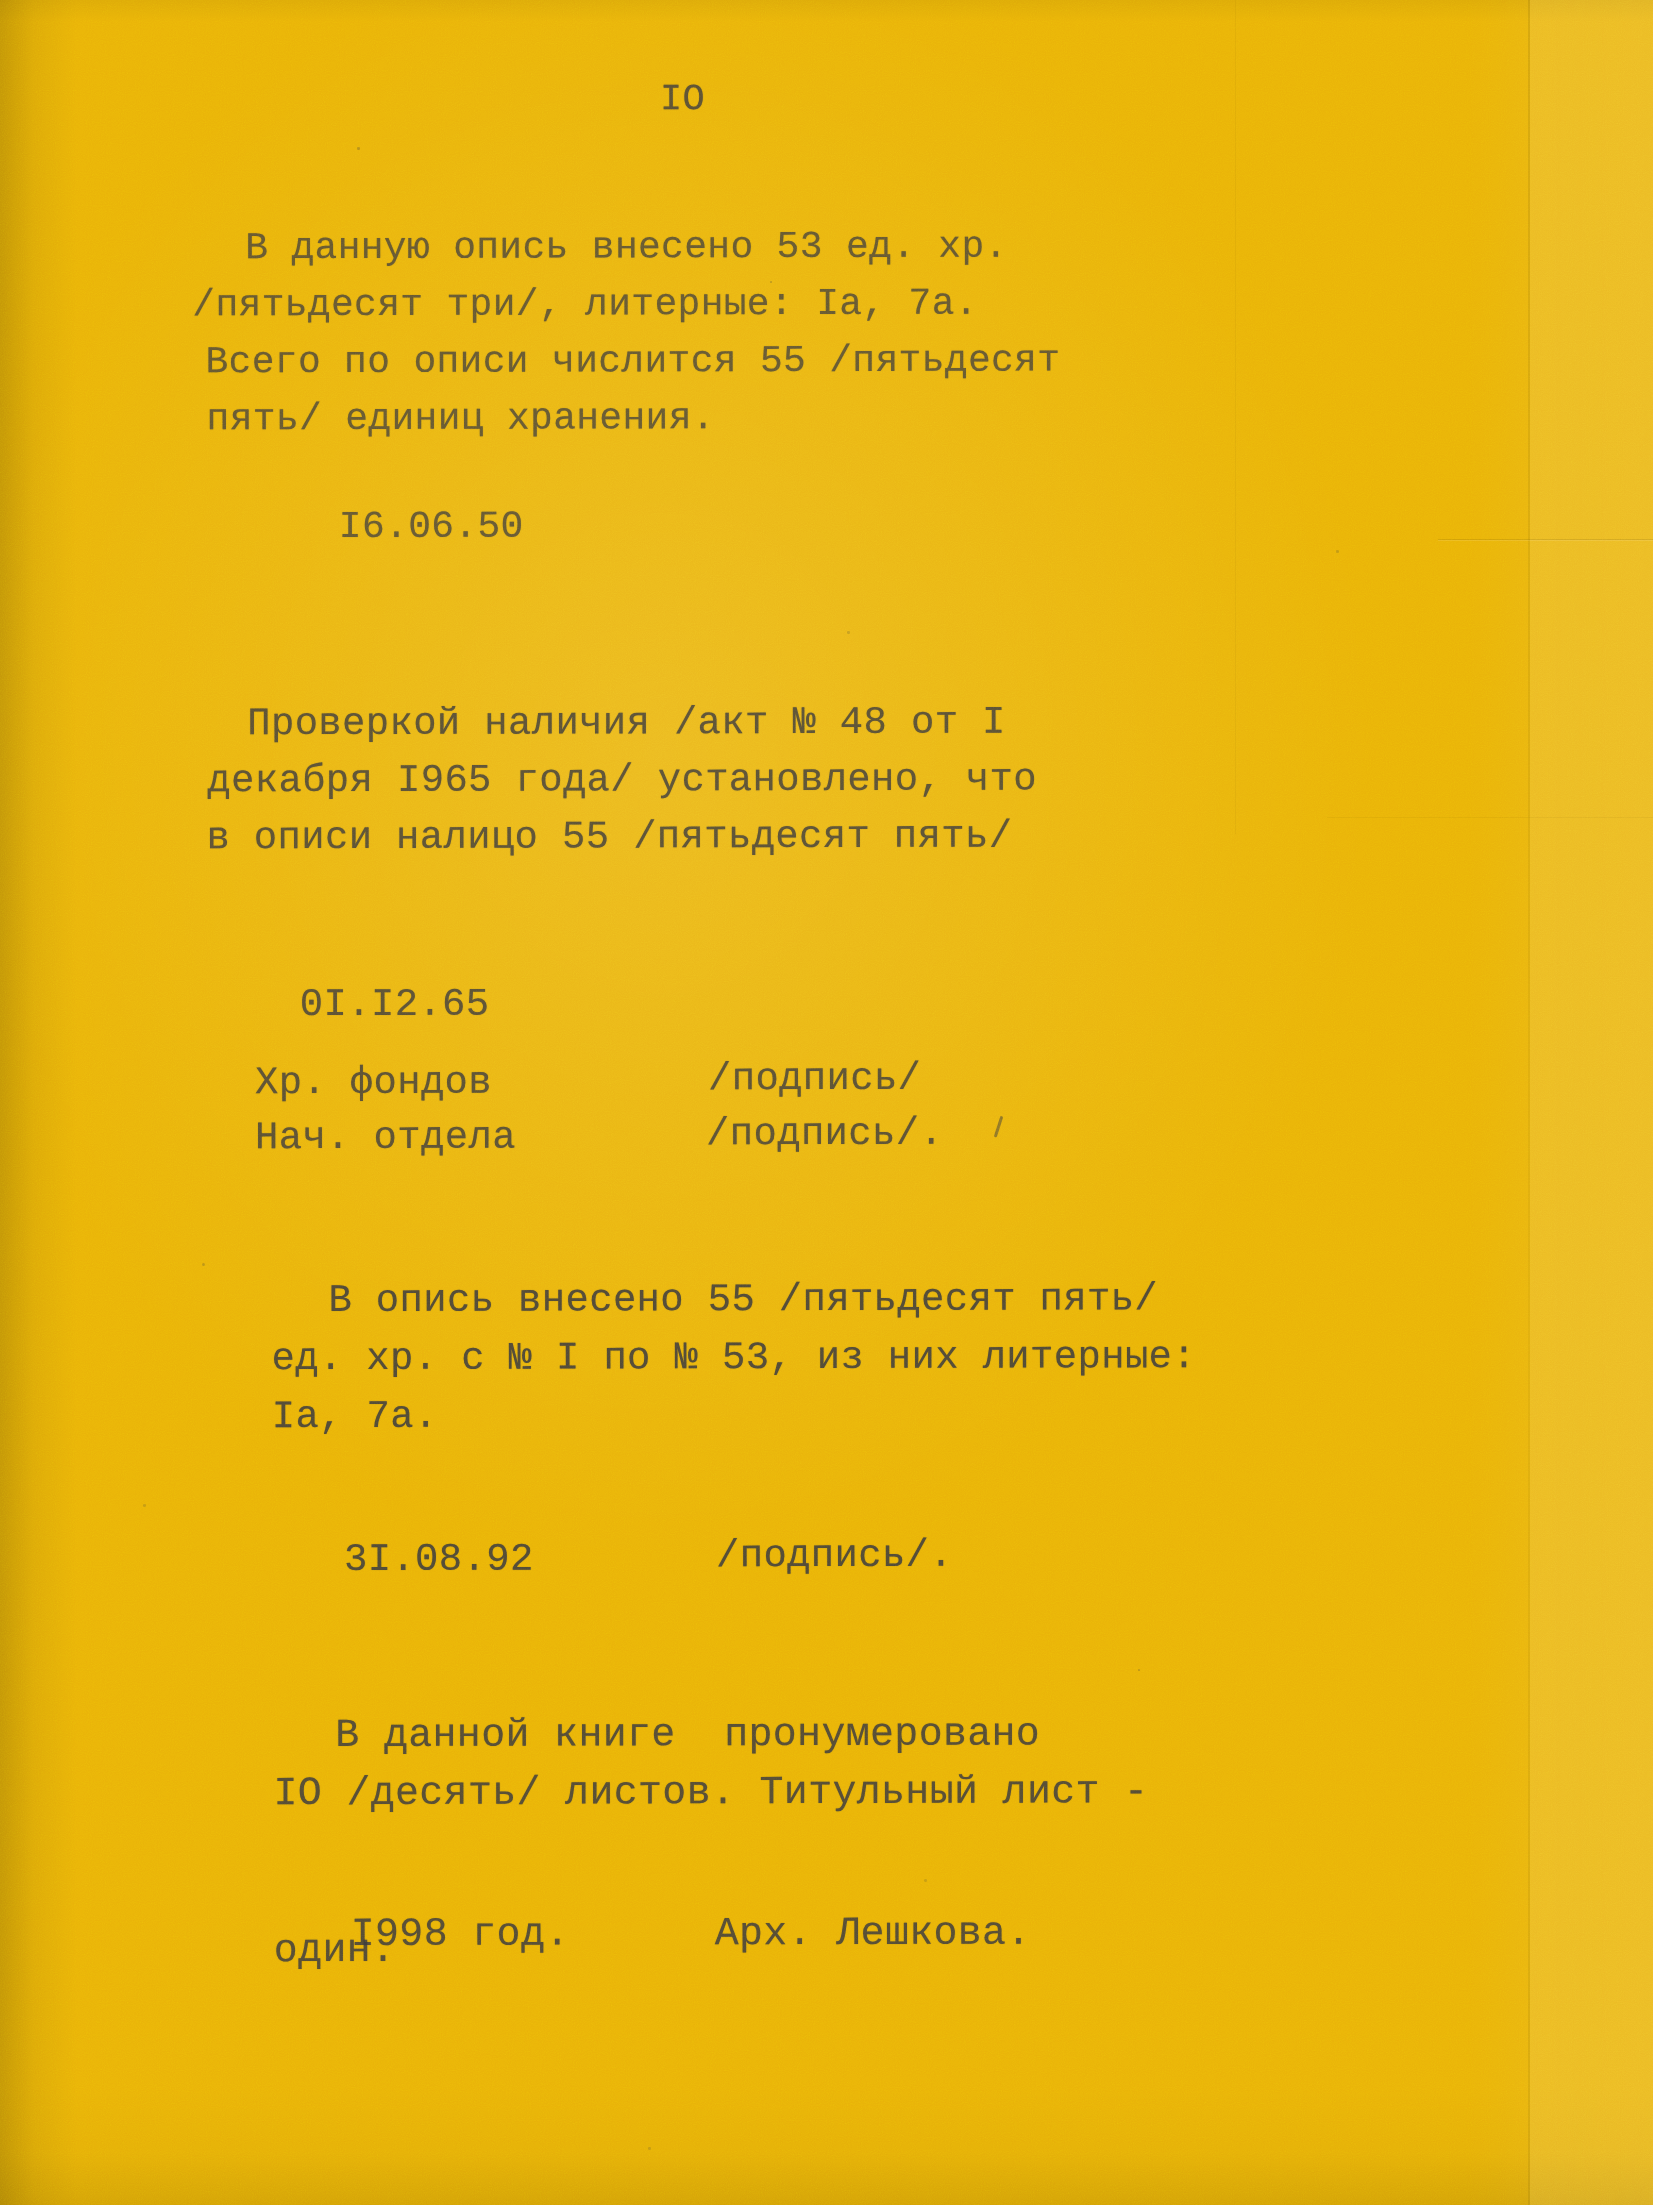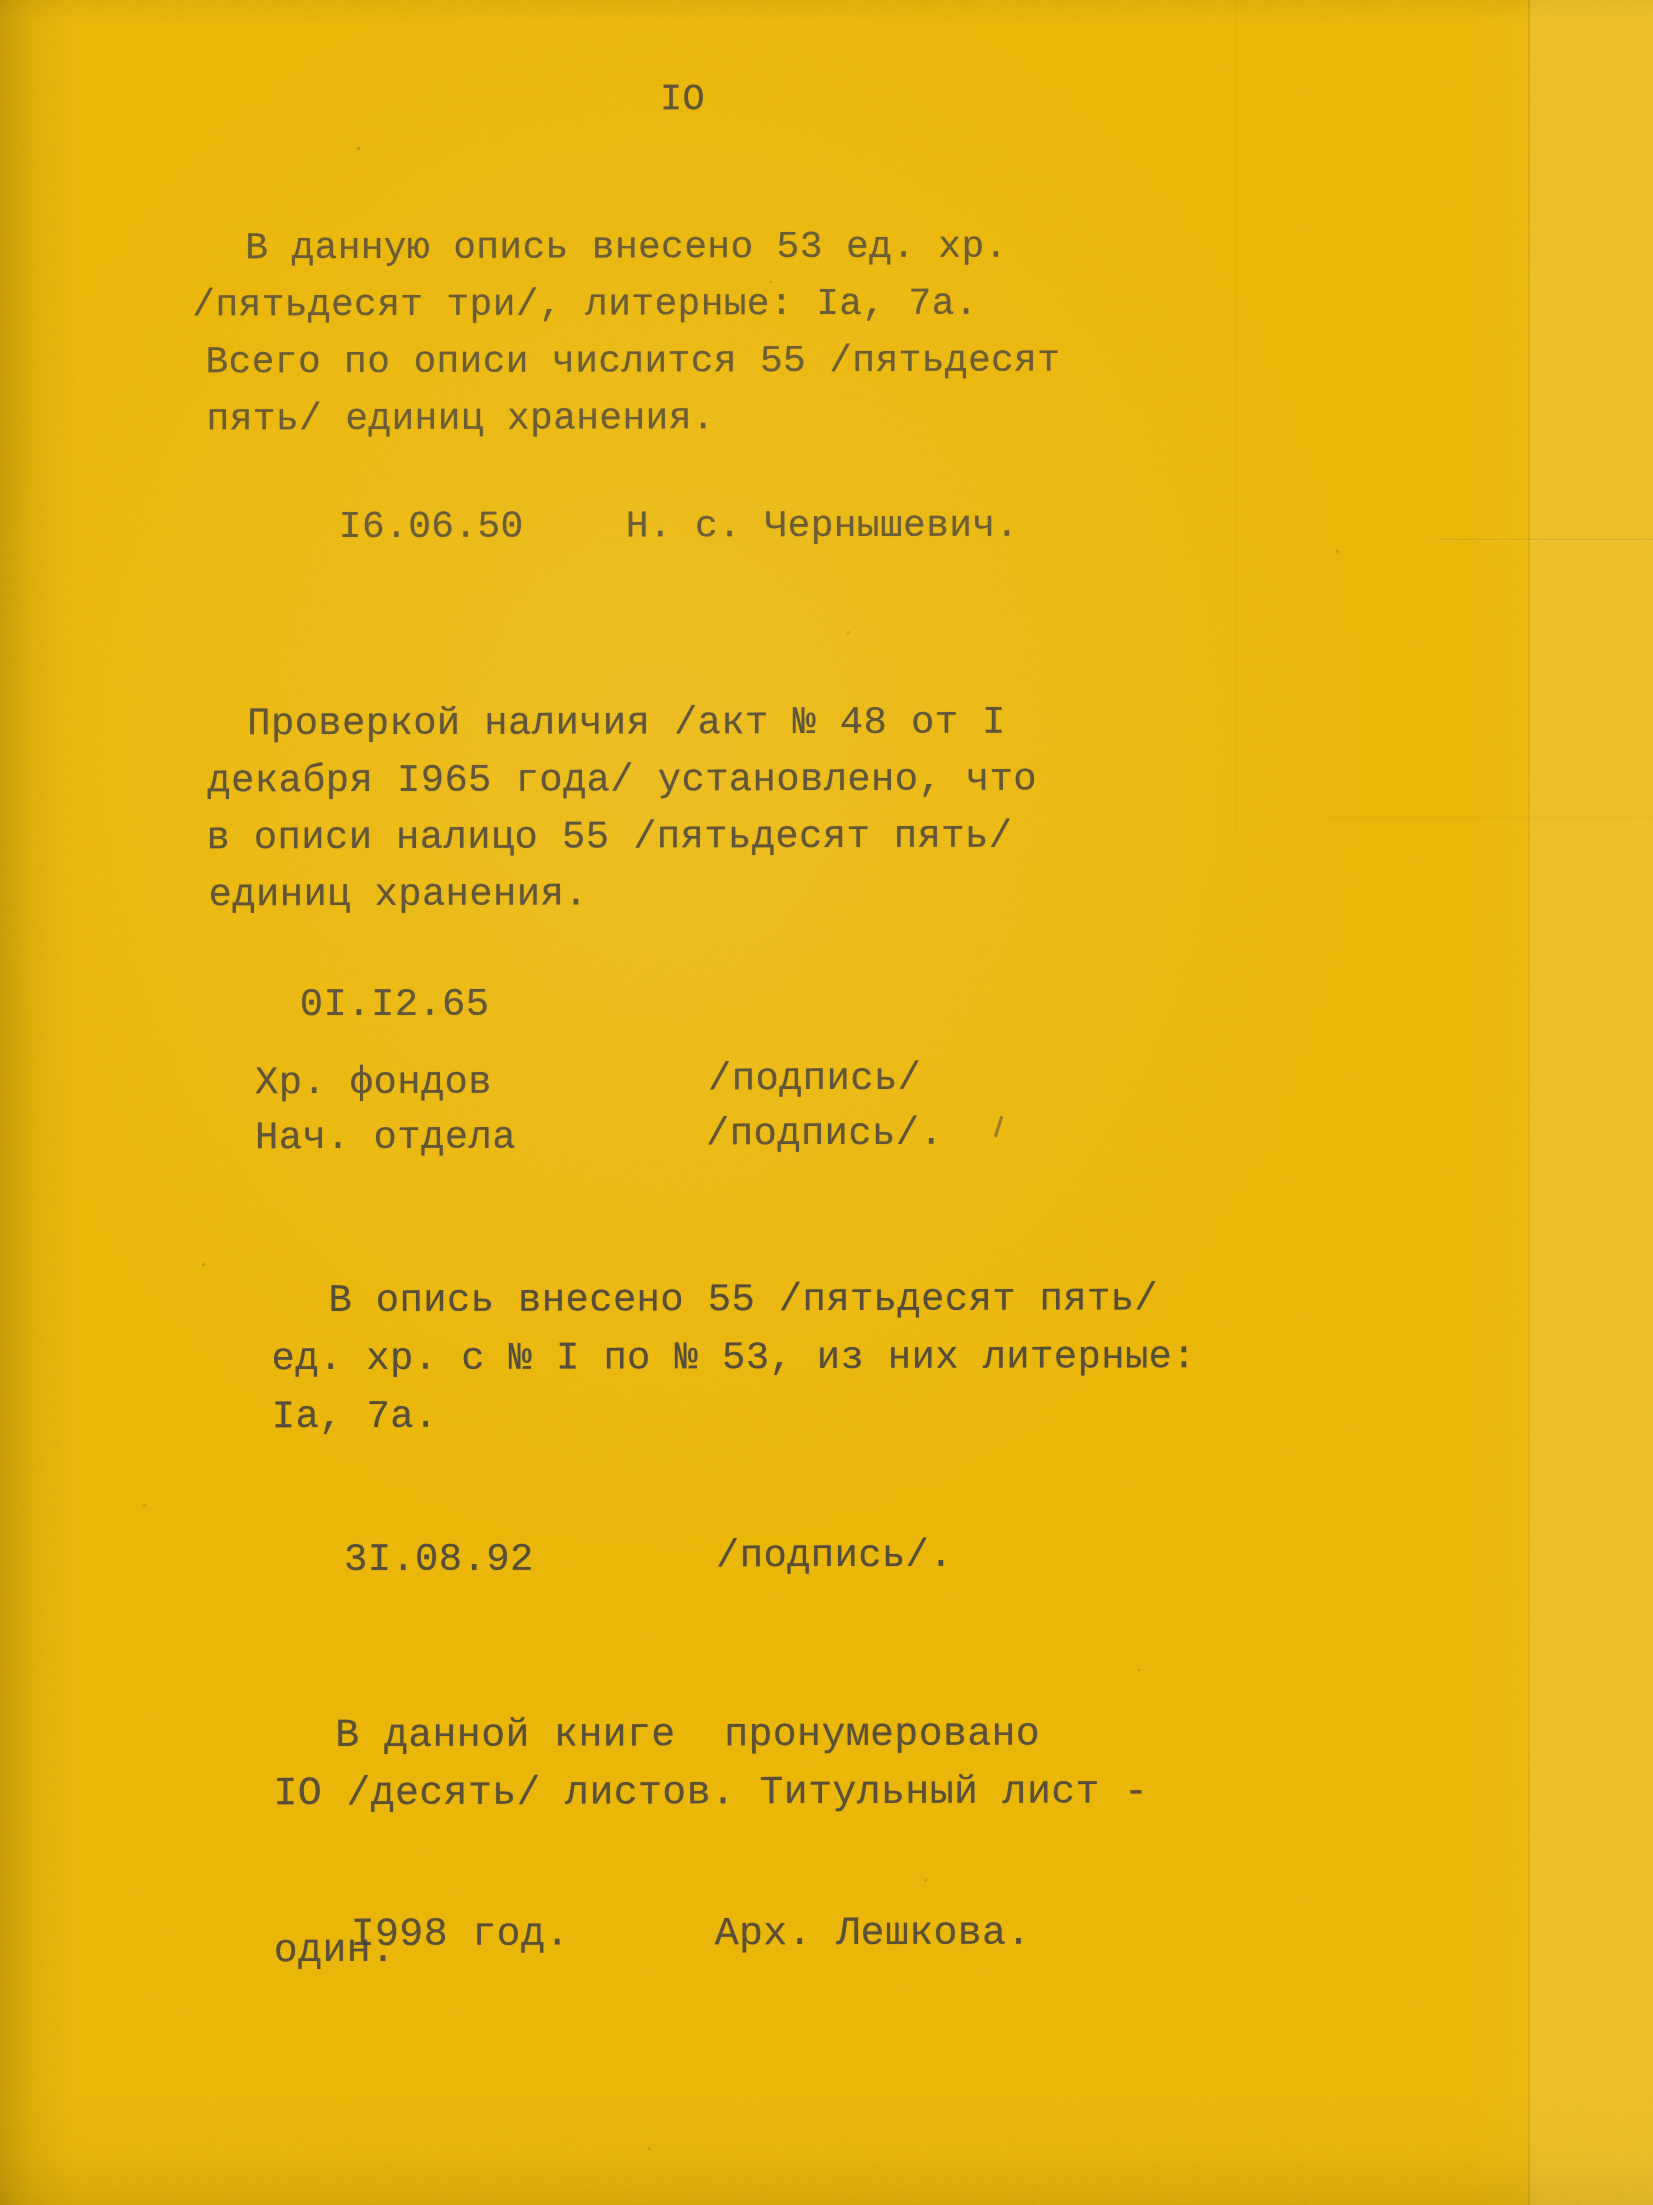--- a/index.html
+++ b/index.html
@@ -73,26 +73,24 @@
 
   <div class="layer">
 
     <div class="txt fs44 ink-b" style="left:662px;top:81px;">IO</div>
 
     <div class="txt fs45 ink-a" style="left:247px;top:228px;">В данную опись внесено 53 ед. хр.</div>
     <div class="txt fs45 ink-a" style="left:194px;top:285px;">/пятьдесят три/, литерные: Iа, 7а.</div>
     <div class="txt fs45 ink-a" style="left:207px;top:342px;">Всего по описи числится 55 /пятьдесят</div>
     <div class="txt fs45 ink-a" style="left:208px;top:399px;">пять/ единиц хранения.</div>
     <div class="txt fs45 ink-a" style="left:340px;top:507px;">I6.06.50</div>
-    <div class="txt fs45 ink-a" style="left:627px;top:507px;">Н. с. Чернышевич.</div>
 
     <div class="txt fs46 ink-b" style="left:248px;top:704px;">Проверкой наличия /акт № 48 от I</div>
     <div class="txt fs46 ink-b" style="left:208px;top:761px;">декабря I965 года/ установлено, что</div>
     <div class="txt fs46 ink-b" style="left:207px;top:818px;">в описи налицо 55 /пятьдесят пять/</div>
-    <div class="txt fs46 ink-b" style="left:209px;top:875px;">единиц хранения.</div>
     <div class="txt fs46 ink-b" style="left:300px;top:985px;">0I.I2.65</div>
     <div class="txt fs46 ink-b" style="left:255px;top:1063px;">Хр. фондов</div>
     <div class="txt fs46 ink-b" style="left:708px;top:1060px;">/подпись/</div>
     <div class="txt fs46 ink-b" style="left:255px;top:1118px;text-align:right;">Нач. отдела</div>
     <div class="txt fs46 ink-b" style="left:706px;top:1115px;">/подпись/.</div>
 
     <div class="txt fs46 ink-c" style="left:328px;top:1281px;">В опись внесено 55 /пятьдесят пять/</div>
     <div class="txt fs46 ink-c" style="left:271px;top:1339px;">ед. хр. с № I по № 53, из них литерные:</div>
     <div class="txt fs46 ink-c" style="left:271px;top:1397px;">Iа, 7а.</div>
     <div class="txt fs46 ink-c" style="left:343px;top:1540px;">3I.08.92</div>

